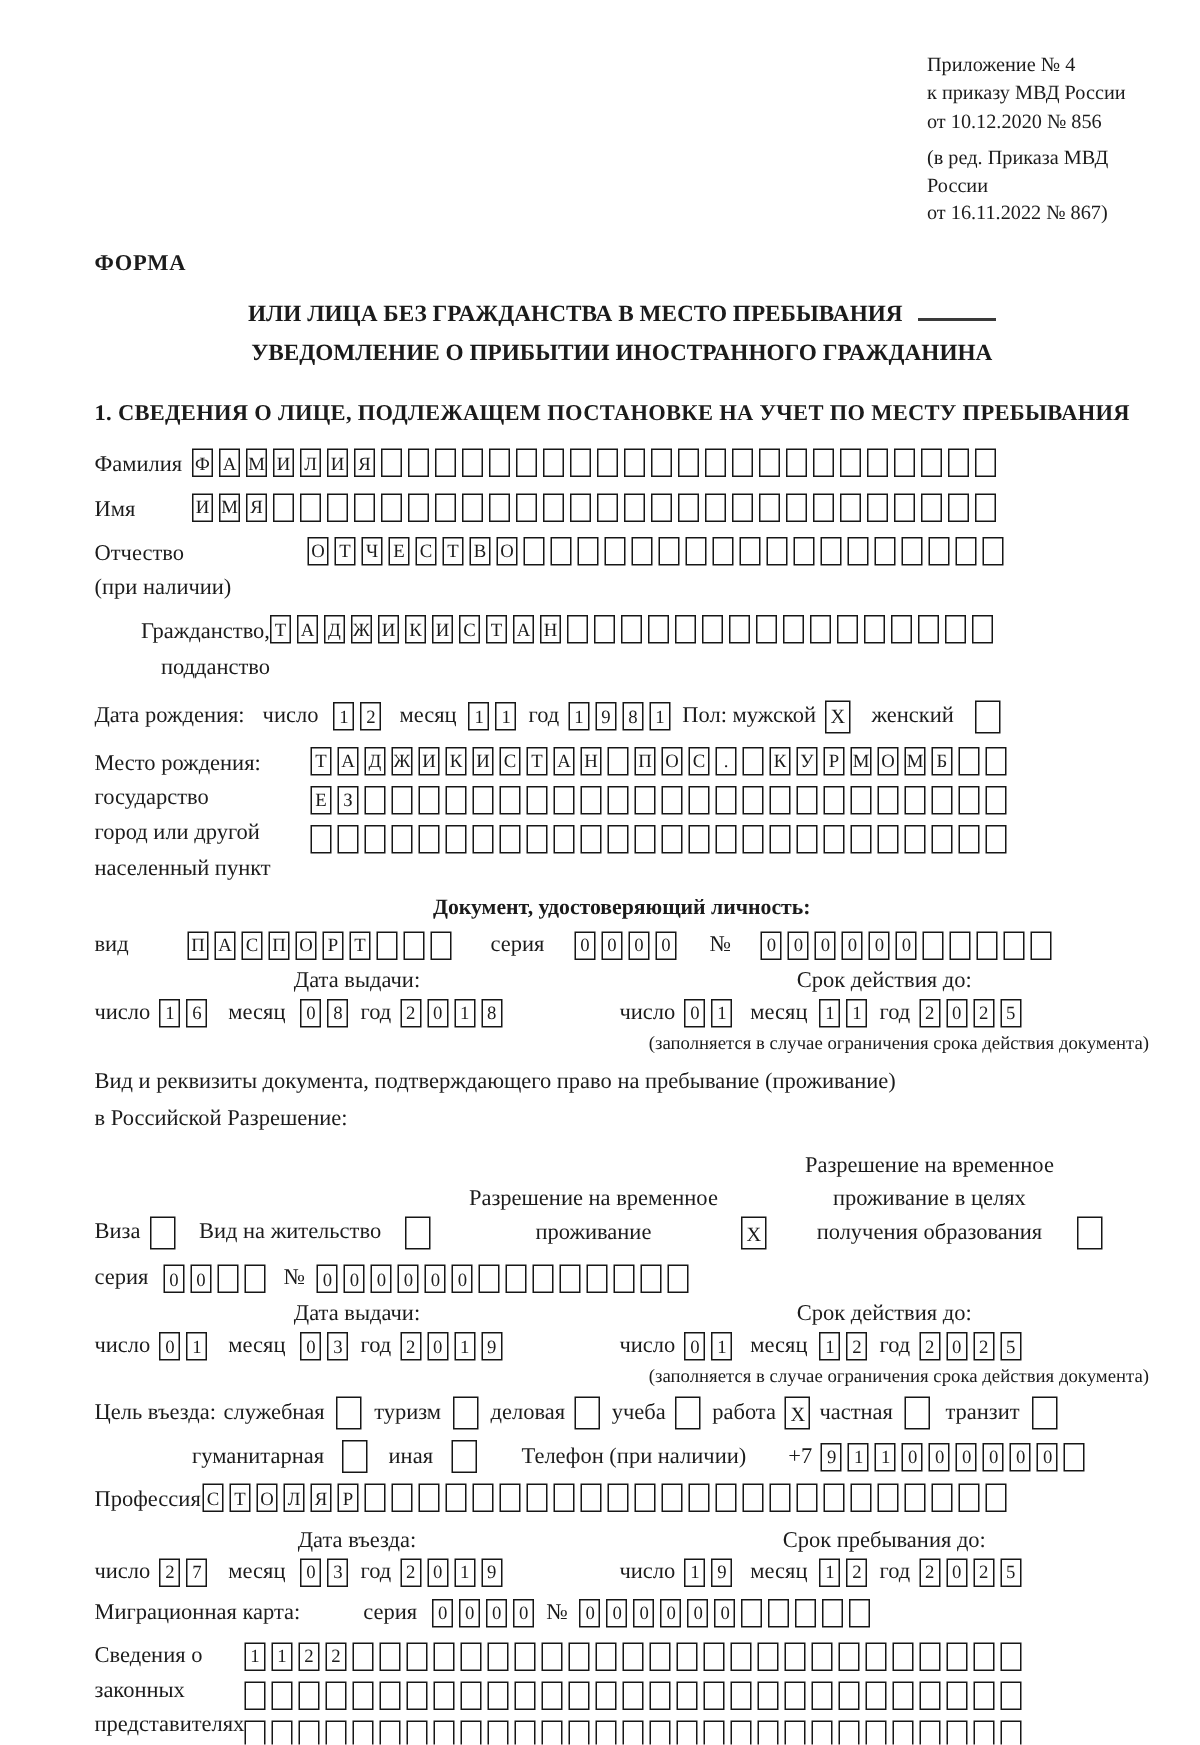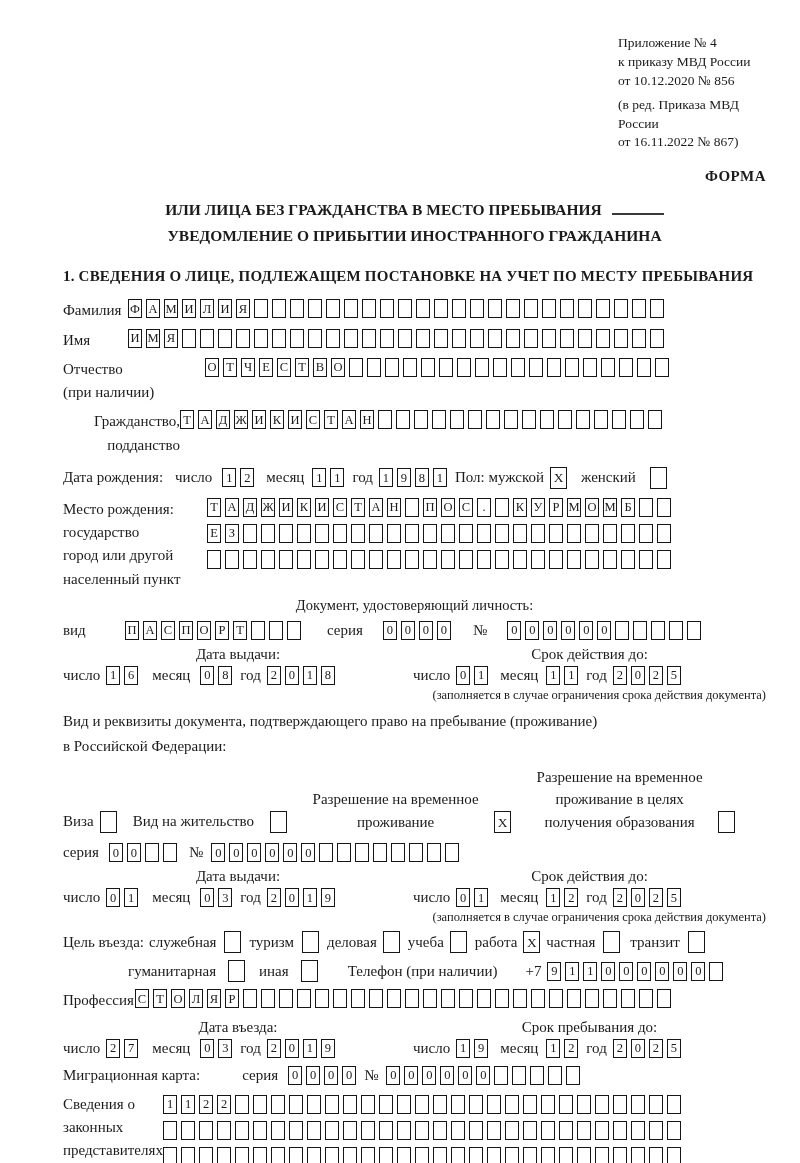--- a/index.html
+++ b/index.html
@@ -4,40 +4,40 @@
 <style>
   html,body{margin:0;padding:0;}
   body{
     width:800px;height:1163px;overflow:hidden;background:#fff;color:#1b1b1b;
     font-family:"Liberation Serif","DejaVu Serif",serif;font-size:15px;
   }
   .page{padding:34px 34px 0 63px;position:relative;}
   
   .hdr-block{margin-left:555px;line-height:1.4;font-size:13.5px;}
   .hdr-block .amend{margin-top:5px;}
-  .forma{font-weight:bold;text-align:right;margin-top:16px;font-size:15px;letter-spacing:.5px;}
+  .forma{font-weight:bold;text-align:left;margin-top:16px;font-size:15px;letter-spacing:.5px;}
   
   .title{ text-align:center;font-weight:bold;font-size:15.5px;line-height:1.65;margin-top:12px;}
   .title .uline{display:inline-block;width:52px;border-bottom:2px solid #3a3a3a;height:14px;margin-left:10px;}
   .sec-heading{font-weight:bold;font-size:15px;margin-top:20px;margin-bottom:14px;letter-spacing:.2px;}
   
   .frow{display:flex;align-items:flex-start;margin-bottom:6px;}
   .lblcol{flex:none;line-height:1.55;}
   .lblcol div{white-space:nowrap;}
   .w65{width:65px;} .w117{width:117px;text-align:right;} .w142{width:142px;} .w144{width:144px;} .w50{width:50px;} .w92{width:92px;}
   .cells{display:inline-flex;gap:4px;flex:none;}
   .cell{
     box-sizing:border-box;flex:none;width:14px;height:19px;border:1.6px solid #161616;
     display:inline-flex;align-items:center;justify-content:center;
     font-size:12.5px;padding-top:1px;background:#fff;
   }
   .cb .cell{width:17px;height:22px;font-size:13.5px;}
   .stack{display:flex;flex-direction:column;gap:7px;}
   .ml6{margin-left:6px;} .ml8{margin-left:8px;} .ml10{margin-left:10px;} .ml12{margin-left:12px;} .ml14{margin-left:14px;} .ml16{margin-left:16px;}
-  .doc-heading{text-align:center;font-weight:normal;font-size:14.5px;margin:4px 0 7px 0;}
+  .doc-heading{text-align:center;font-weight:bold;font-size:14.5px;margin:4px 0 7px 0;}
   
   .date-titles{display:flex;margin-top:3px;}
   .date-titles .dt-left{width:350px;text-align:center;}
   .date-titles .dt-right{flex:1;text-align:center;}
   .date-row{display:flex;align-items:center;margin-top:3px;}
   .date-half{display:flex;align-items:center;}
   .date-half.left{width:350px;}
   .note{font-size:12.5px;text-align:right;margin-top:3px;margin-bottom:6px;}
   .intro{line-height:1.7;}
   
@@ -418,21 +418,21 @@
           <span class="cell">0</span>
           <span class="cell">2</span>
           <span class="cell">5</span>
         </div>
     </div>
   </div>
   <div class="note">(заполняется в случае ограничения срока действия документа)</div>
 
   <div class="intro">
     <div>Вид и реквизиты документа, подтверждающего право на пребывание (проживание)</div>
-    <div>в Российской Федерации:</div>
+    <div>в Российской Разрешение:</div>
   </div>
 
   <div class="visa-row">
     <span class="opt-s">Виза</span>
     <div class="cells cb ml6 cbtop">
         <span class="cell"></span>
       </div>
     <span class="opt-s ml16">Вид на жительство</span>
     <div class="cells cb ml16 cbtop">
         <span class="cell"></span>

